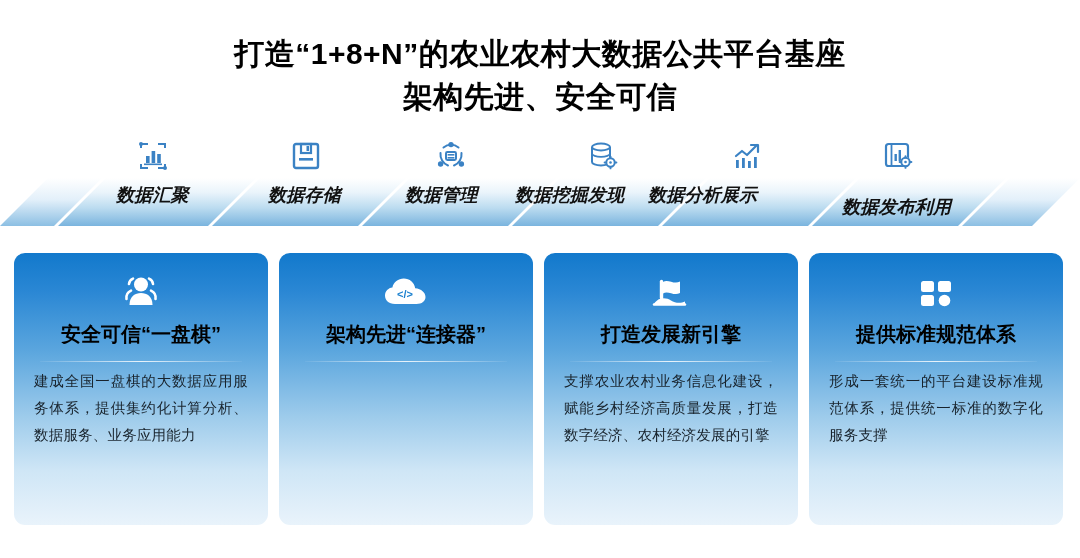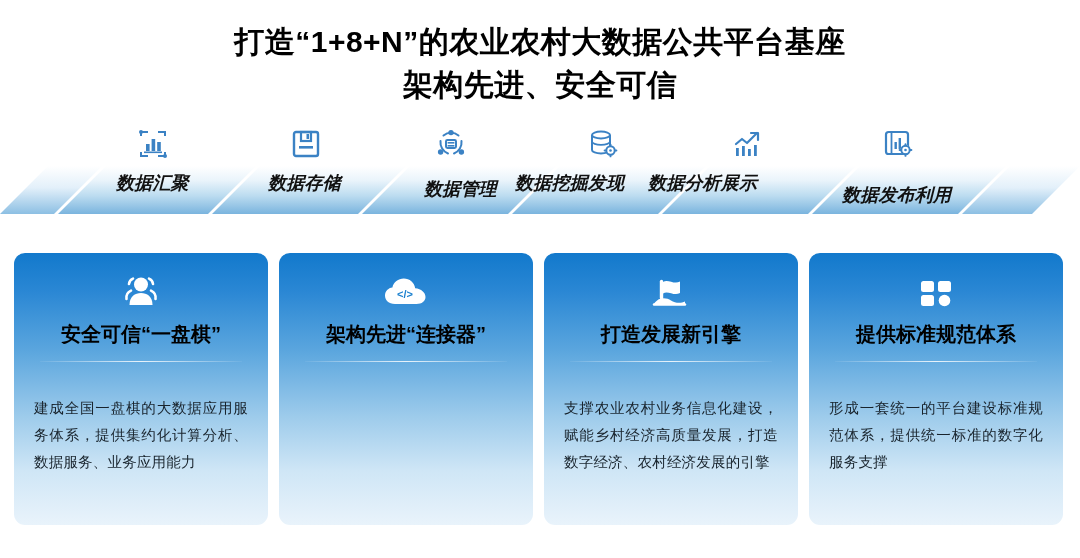--- a/index.html
+++ b/index.html
@@ -10,21 +10,21 @@
     width: 1080px;
     height: 558px;
     background: #ffffff;
     font-family: "Liberation Sans", "DejaVu Sans", sans-serif;
     overflow: hidden;
     position: relative;
   }
 
   
   .title-block {
-    padding-top: 20px;
+    padding-top: 32px;
     text-align: center;
   }
   .title-line {
     font-size: 30px;
     font-weight: bold;
     color: #000000;
     line-height: 43px;
     letter-spacing: 0.5px;
   }
 
@@ -126,21 +126,21 @@
   .card-divider {
     margin: 14px auto 0 auto;
     width: 94%;
     height: 1px;
     background: linear-gradient(to right,
         rgba(255,255,255,0.05),
         rgba(255,255,255,0.85),
         rgba(255,255,255,0.05));
   }
   .card-body {
-    margin-top: 33px;
+    margin-top: 6px;
     font-size: 14.5px;
     color: #18232c;
     line-height: 27px;
     text-align: justify;
     letter-spacing: 0.2px;
   }
 </style>
 </head>
 <body>
 
@@ -265,21 +265,21 @@
 
       <polygon points="812,48 860,0 1006,0 958,48" fill="url(#segGrad)"></polygon>
 
       <polygon points="962,48 1010,0 1080,0 1032,48" fill="url(#capGrad)"></polygon>
     </svg>
   </div>
 
   <div class="ribbon-labels">
     <div class="ribbon-label" style="left:116px;">数据汇聚</div>
     <div class="ribbon-label" style="left:268px;">数据存储</div>
-    <div class="ribbon-label" style="left:424px;margin-top:6px;">数据管理</div>
+    <div class="ribbon-label" style="left:405px;">数据管理</div>
     <div class="ribbon-label" style="left:515px;">数据挖掘发现</div>
     <div class="ribbon-label" style="left:648px;">数据分析展示</div>
     <div class="ribbon-label" style="left:842px;margin-top:12px;">数据发布利用</div>
   </div>
 </div>
 
 <div class="cards">
 
   <div class="card">
     <div class="card-icon">

